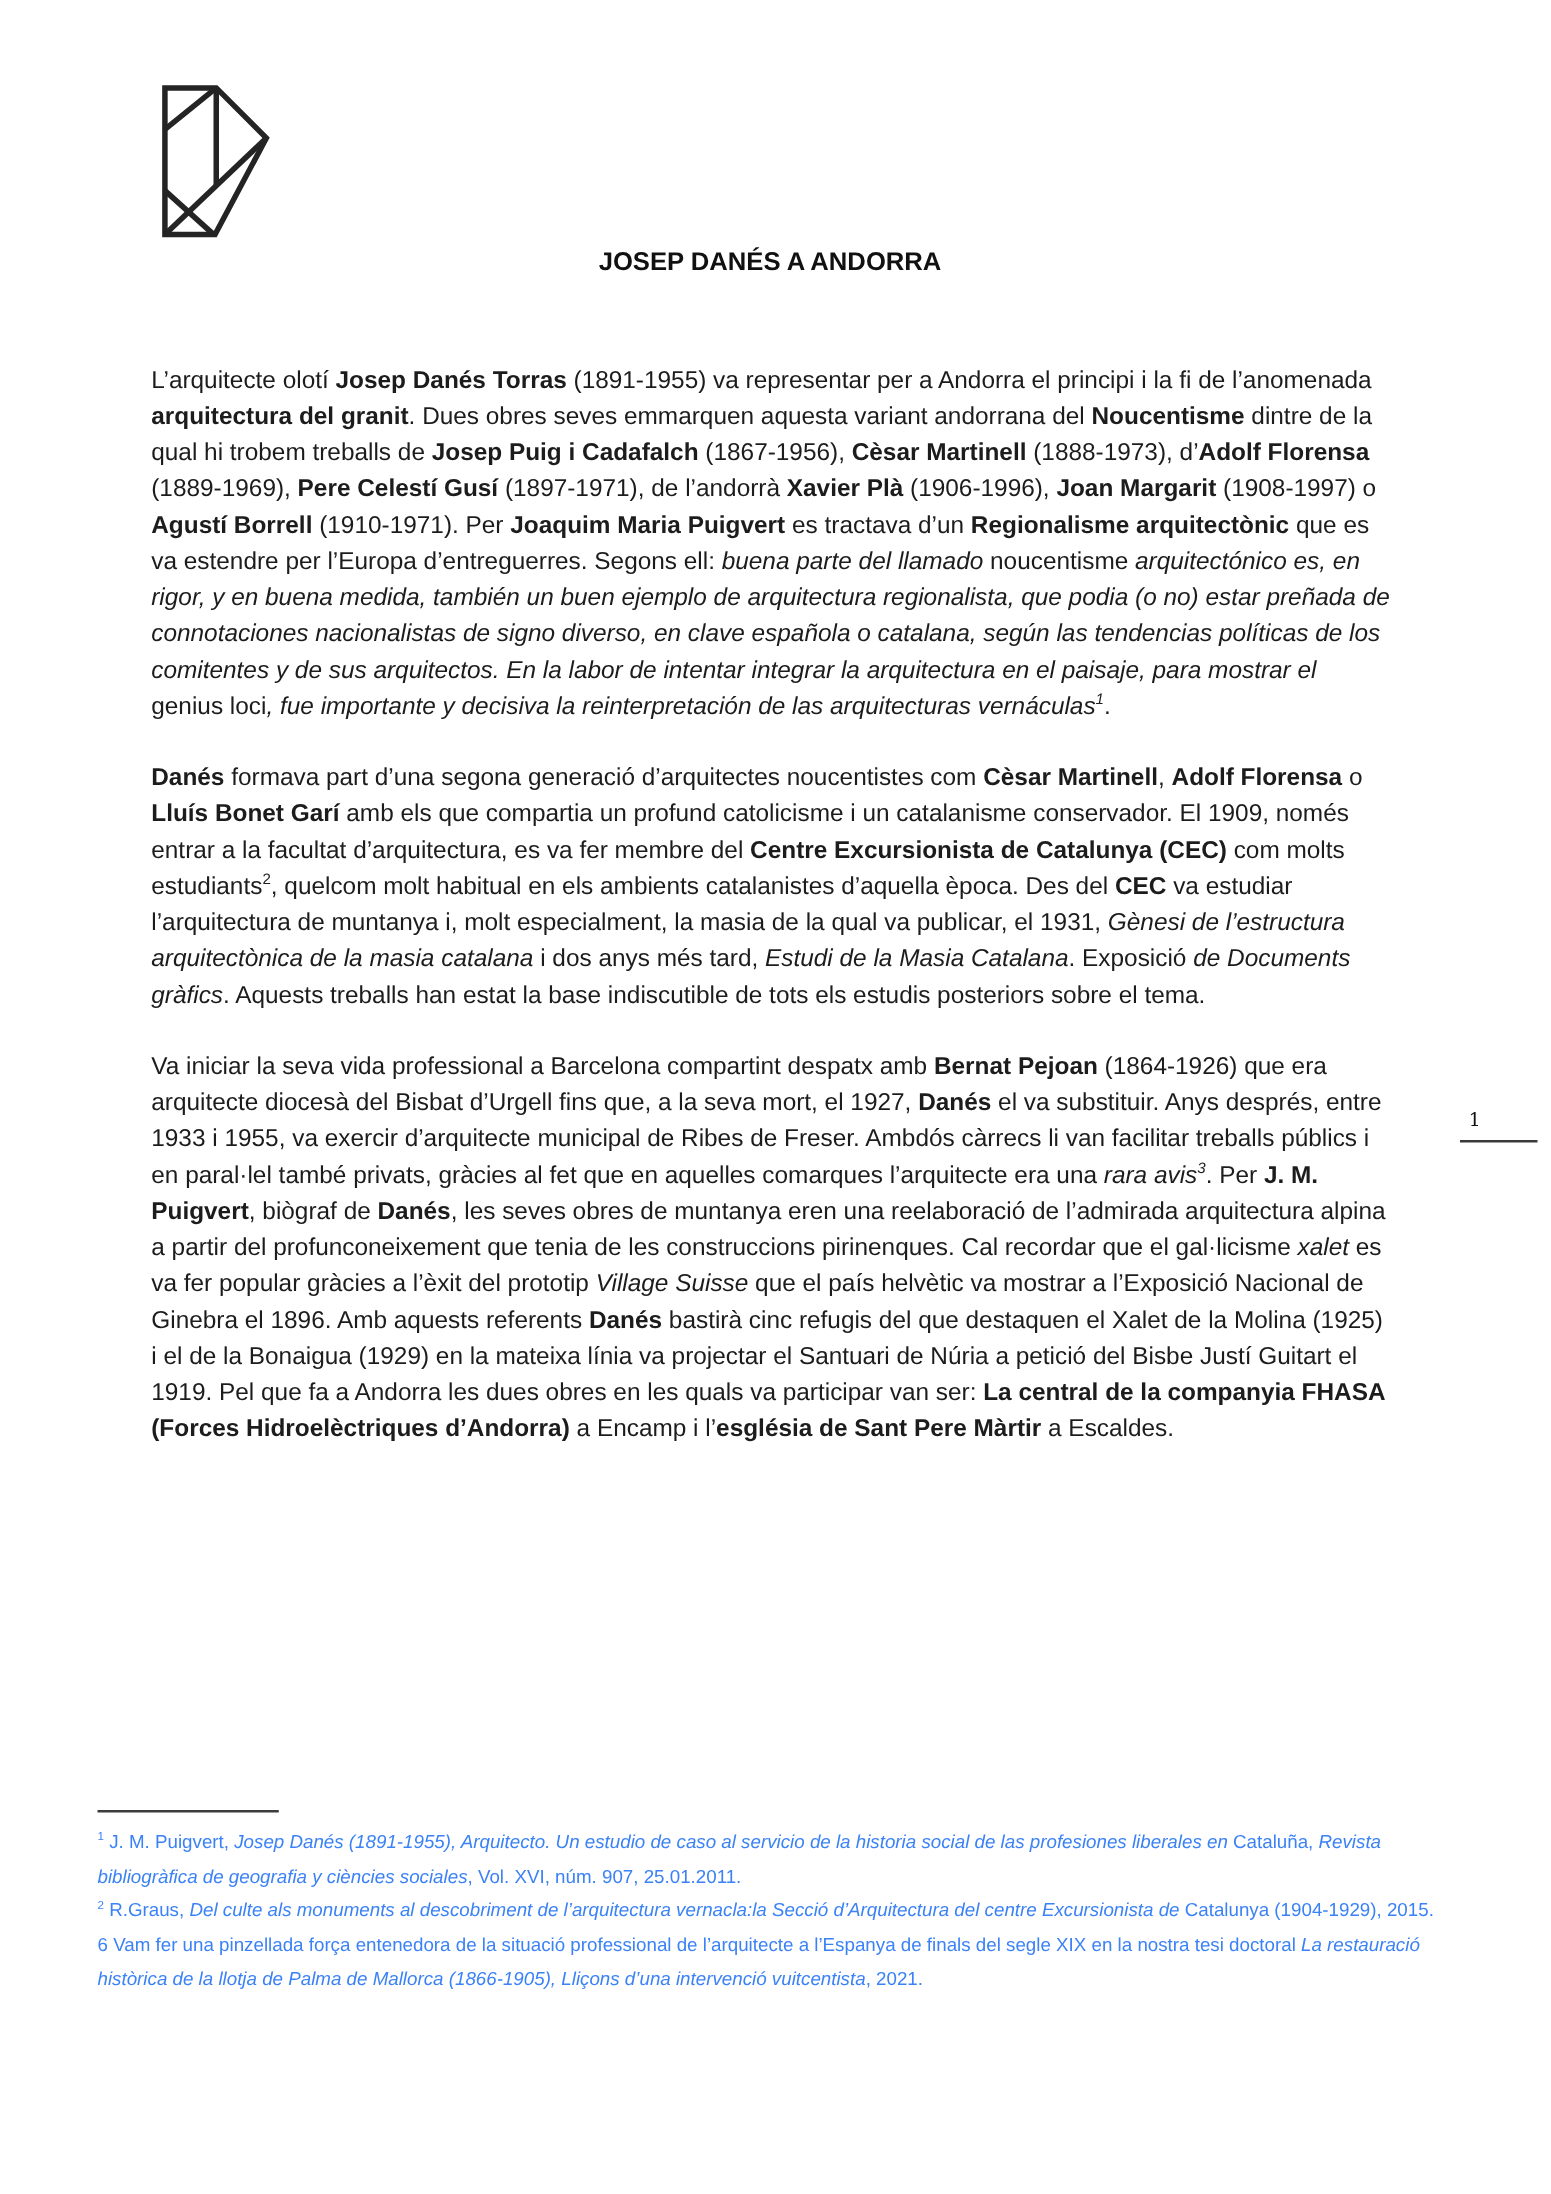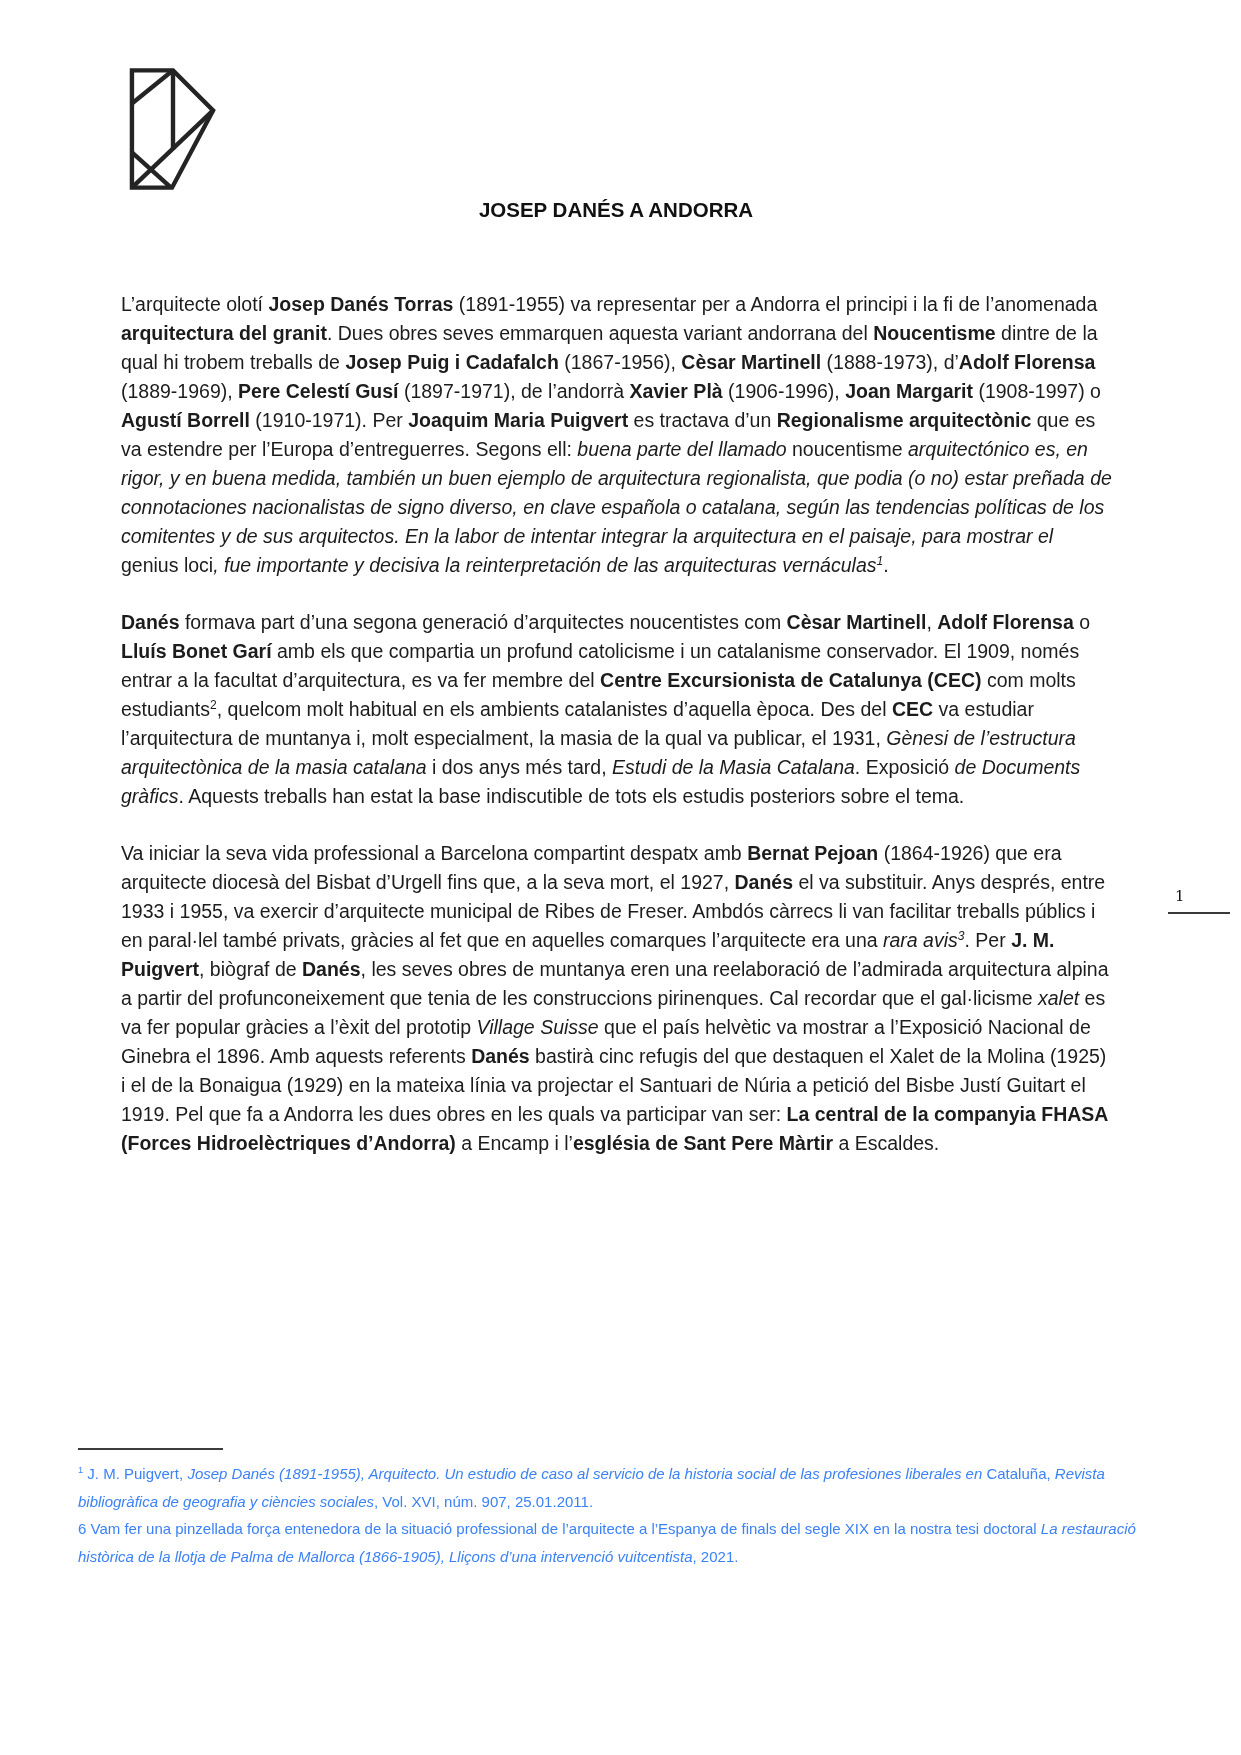--- a/index.html
+++ b/index.html
@@ -55,16 +55,17 @@
     <p class="body-para"><span>Va iniciar la seva vida professional a Barcelona compartint despatx amb </span><span class="b">Bernat Pejoan</span><span> (1864-1926) que era arquitecte diocesà del Bisbat d’Urgell fins que, a la seva mort, el 1927, </span><span class="b">Danés</span><span> el va substituir. Anys després, entre 1933 i 1955, va exercir d’arquitecte municipal de Ribes de Freser. Ambdós càrrecs li van facilitar treballs públics i en paral·lel també privats, gràcies al fet que en aquelles comarques l’arquitecte era una </span><span class="i">rara avis</span><sup class="i">3</sup><span>. Per </span><span class="b">J. M. Puigvert</span><span>, biògraf de </span><span class="b">Danés</span><span>, les seves obres de muntanya eren una reelaboració de l’admirada arquitectura alpina a partir del profunconeixement que tenia de les construccions pirinenques. Cal recordar que el gal·licisme </span><span class="i">xalet</span><span> es va fer popular gràcies a l’èxit del prototip </span><span class="i">Village Suisse</span><span> que el país helvètic va mostrar a l’Exposició Nacional de Ginebra el 1896. Amb aquests referents </span><span class="b">Danés</span><span> bastirà cinc refugis del que destaquen el Xalet de la Molina (1925) i el de la Bonaigua (1929) en la mateixa línia va projectar el Santuari de Núria a petició del Bisbe Justí Guitart el 1919. Pel que fa a Andorra les dues obres en les quals va participar van ser: </span><span class="b">La central de la companyia FHASA (Forces Hidroelèctriques d’Andorra)</span><span> a Encamp i l’</span><span class="b">església de Sant Pere Màrtir</span><span> a Escaldes.</span></p>
   </div>
 
   <div class="pagenum-wrap">
     <span>1</span>
   </div>
 
   <div class="footnotes">
     <div class="fn-sep"></div>
     <p class="fn"><sup>1</sup><span> J. M. Puigvert, </span><span class="i">Josep Danés (1891-1955), Arquitecto. Un estudio de caso al servicio de la historia social de las profesiones liberales en</span><span> Cataluña, </span><span class="i">Revista bibliogràfica de geografia y ciències sociales</span><span>, Vol. XVI, núm. 907, 25.01.2011.</span></p>
+    <p class="fn"><sup>2</sup><span> R.Graus, </span><span class="i">Del culte als monuments al descobriment de l’arquitectura vernacla:la Secció d’Arquitectura del centre Excursionista de</span><span> Catalunya (1904-1929), 2015.</span></p>
     <p class="fn"><span>6 Vam fer una pinzellada força entenedora de la situació professional de l’arquitecte a l’Espanya de finals del segle XIX en la nostra tesi doctoral </span><span class="i">La restauració històrica de la llotja de Palma de Mallorca (1866-1905), Lliçons d’una intervenció vuitcentista</span><span>, 2021.</span></p>
   </div>
 
 </div>
 
 </body></html>

